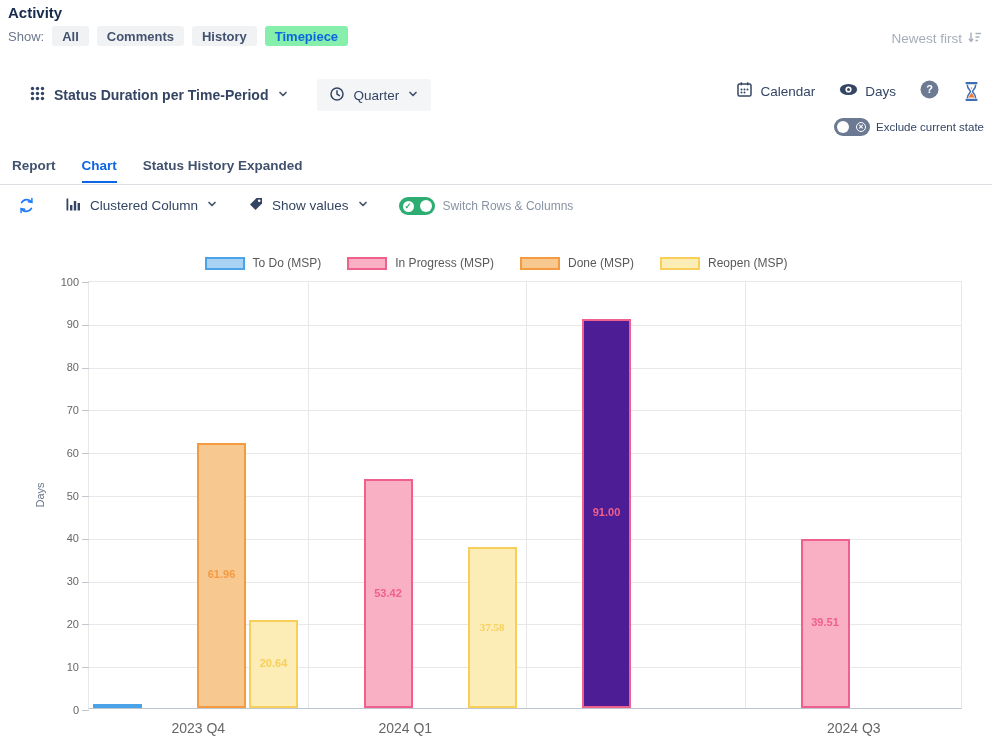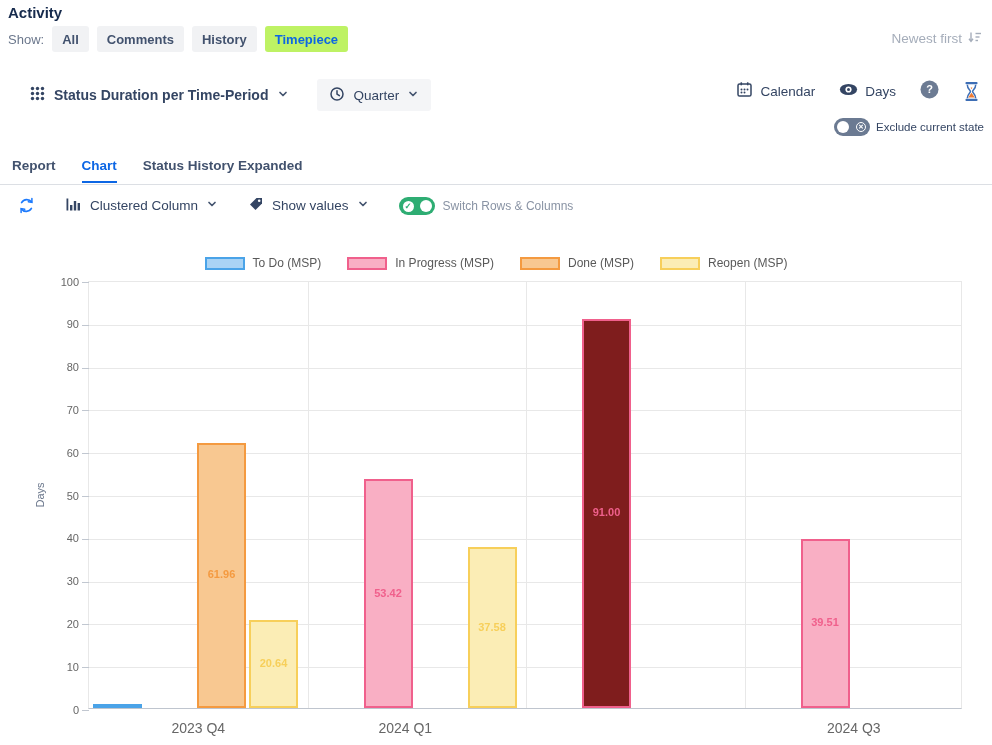--- a/index.html
+++ b/index.html
@@ -5,24 +5,24 @@
   * { box-sizing: border-box; margin: 0; padding: 0; }
   html,body { width: 992px; height: 745px; }
   body {
     position: relative; background: #fff; overflow: hidden;
     font-family: "Liberation Sans", sans-serif; color: #344563; font-size: 13px;
   }
   
   .page-title { position:absolute; left:8px; top:4px; font-size:15px; font-weight:bold; color:#172B4D; }
   .show-row { position:absolute; left:8px; top:26px; display:flex; align-items:center; gap:8px; }
   .show-label { color:#6B778C; font-size:13px; }
-  .chip { display:inline-flex; align-items:center; height:26px; padding:0 10px; border:none;
+  .chip { display:inline-flex; align-items:center; height:20px; padding:0 10px; border:none;
           border-radius:3px; background:#F1F2F4; color:#42526E; font-size:13px; font-weight:bold;
           font-family:"Liberation Sans",sans-serif; cursor:pointer; }
-  .chip.active { background:#bef264; color:#0C66E4; }
+  .chip.active { background:#86efac; color:#0C66E4; }
   .sort-control { position:absolute; right:10px; top:30px; display:flex; align-items:center; gap:5px;
                   color:#A5ADBA; font-size:13.5px; cursor:pointer; }
   
   .toolbar { position:absolute; left:30px; top:78px; display:flex; align-items:center; height:34px; }
   .report-selector { display:flex; align-items:center; gap:9px; cursor:pointer; }
   .report-selector .lbl { font-size:14px; font-weight:bold; color:#344563; }
   .period-btn { margin-left:28px; display:flex; align-items:center; gap:8px; height:32px; padding:0 12px;
                 background:#F4F5F7; border:none; border-radius:3px; cursor:pointer;
                 font-family:"Liberation Sans",sans-serif; }
   .period-btn .lbl { font-size:13.5px; color:#344563; }
@@ -302,29 +302,29 @@
       <div class="gridline-v" style="left: 218.5px;"></div>
       <div class="gridline-v" style="left: 437px;"></div>
       <div class="gridline-v" style="left: 655.5px;"></div>
       <div class="xcat-label" style="left: 0px; width: 218.5px; top: 438px;">2023 Q4</div>
       <div class="xcat-label" style="left: 207px; width: 218.5px; top: 438px;">2024 Q1</div>
       <div class="xcat-label" style="left: 655.5px; width: 218.5px; top: 438px;">2024 Q3</div>
       <div class="bar" style="left: 4px; width: 49px; height: 3px; background: rgb(169, 211, 245); border-color: rgb(74, 163, 232);"></div>
       <div class="bar" style="left: 274.5px; width: 49px; height: 228.638px; background: rgb(249, 175, 196); border-color: rgb(240, 96, 140);">
         <div class="bar-label" style="bottom: 107.319px; color: rgb(240, 96, 140);">53.42</div>
       </div>
-      <div class="bar" style="left: 493px; width: 49px; height: 389.48px; background: #7f1d1d; border-color: rgb(240, 96, 140);">
+      <div class="bar" style="left: 493px; width: 49px; height: 389.48px; background: #4c1d95; border-color: rgb(240, 96, 140);">
         <div class="bar-label" style="bottom: 187.74px; color: rgb(240, 96, 140);">91.00</div>
       </div>
       <div class="bar" style="left: 711.5px; width: 49px; height: 169.103px; background: rgb(249, 175, 196); border-color: rgb(240, 96, 140);">
         <div class="bar-label" style="bottom: 77.5514px; color: rgb(240, 96, 140);">39.51</div>
       </div>
       <div class="bar" style="left: 108px; width: 49px; height: 265.189px; background: rgb(248, 200, 145); border-color: rgb(244, 154, 64);">
         <div class="bar-label" style="bottom: 125.594px; color: rgb(244, 154, 64);">61.96</div>
       </div>
       <div class="bar" style="left: 160px; width: 49px; height: 88.3392px; background: rgb(251, 237, 181); border-color: rgb(247, 207, 90);">
         <div class="bar-label" style="bottom: 37.1696px; color: rgb(247, 207, 90);">20.64</div>
       </div>
       <div class="bar" style="left: 378.5px; width: 49px; height: 160.842px; background: rgb(251, 237, 181); border-color: rgb(247, 207, 90);">
-        <div class="bar-label" style="bottom: 73.4212px; color: rgb(247, 207, 90);">37.58</div>
+        <div class="bar-label" style="bottom: 73.4212px; color: rgb(247, 207, 90); font-family: Liberation Serif, serif;">37.58</div>
       </div>
     </div>
 </div>
 
 </body></html>

